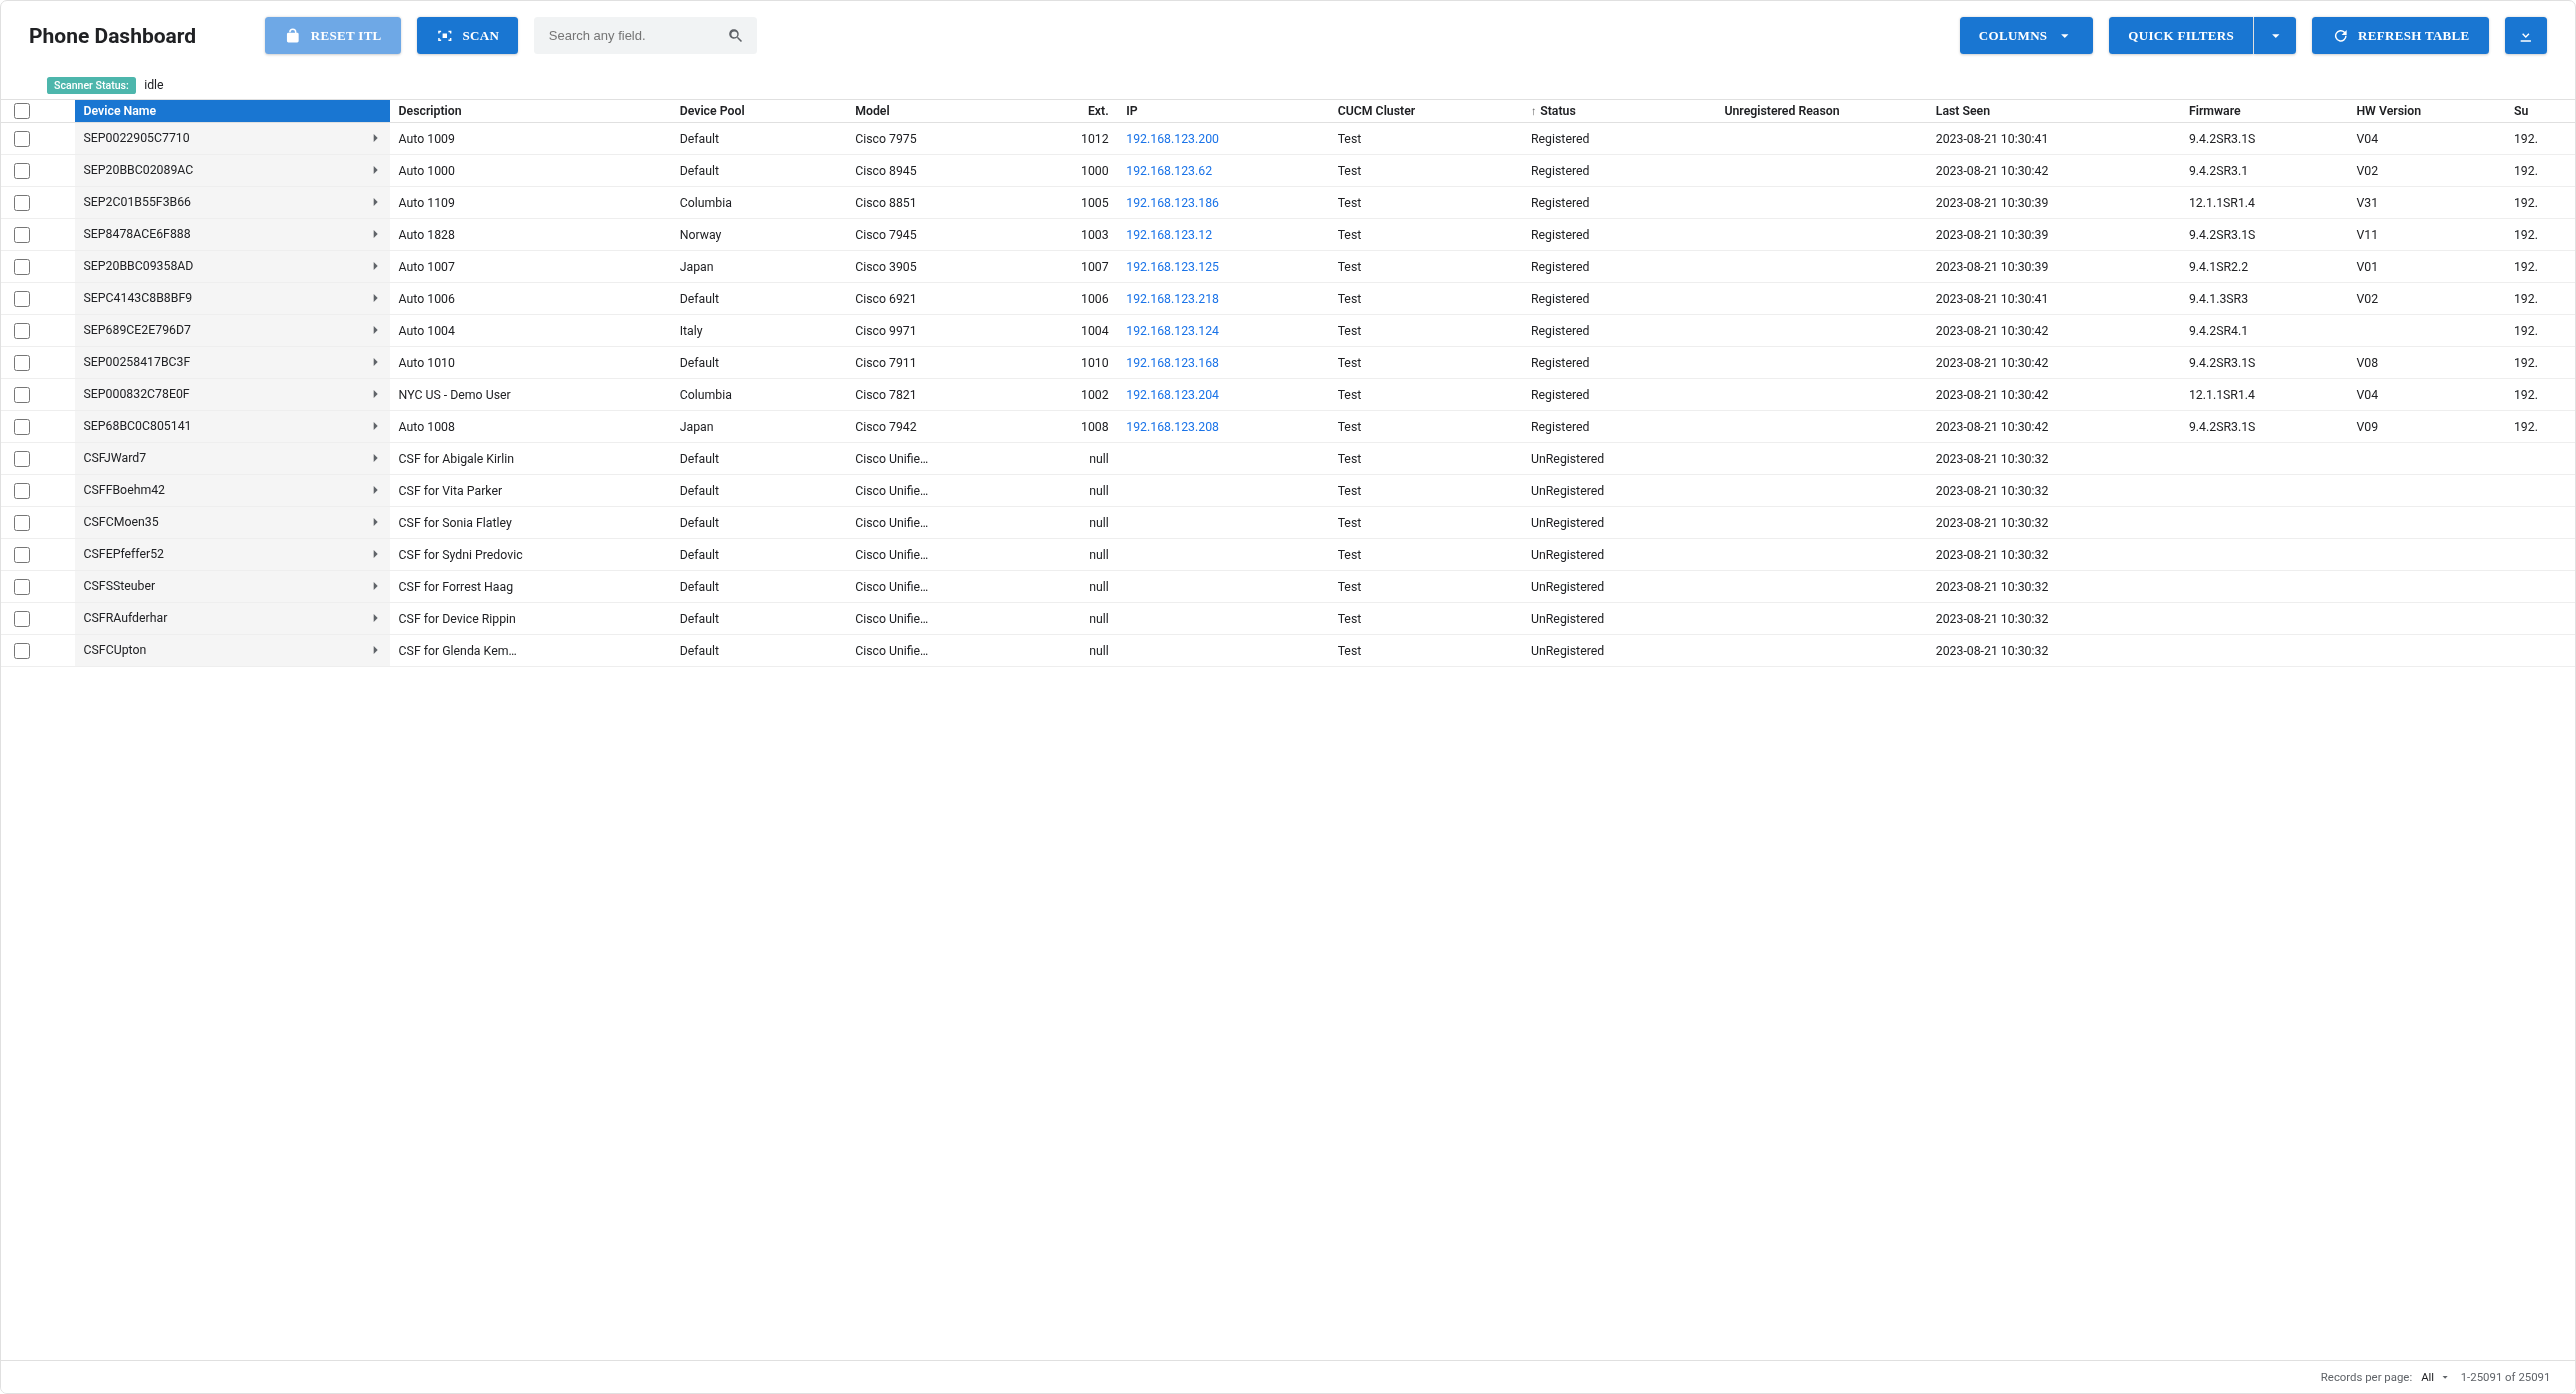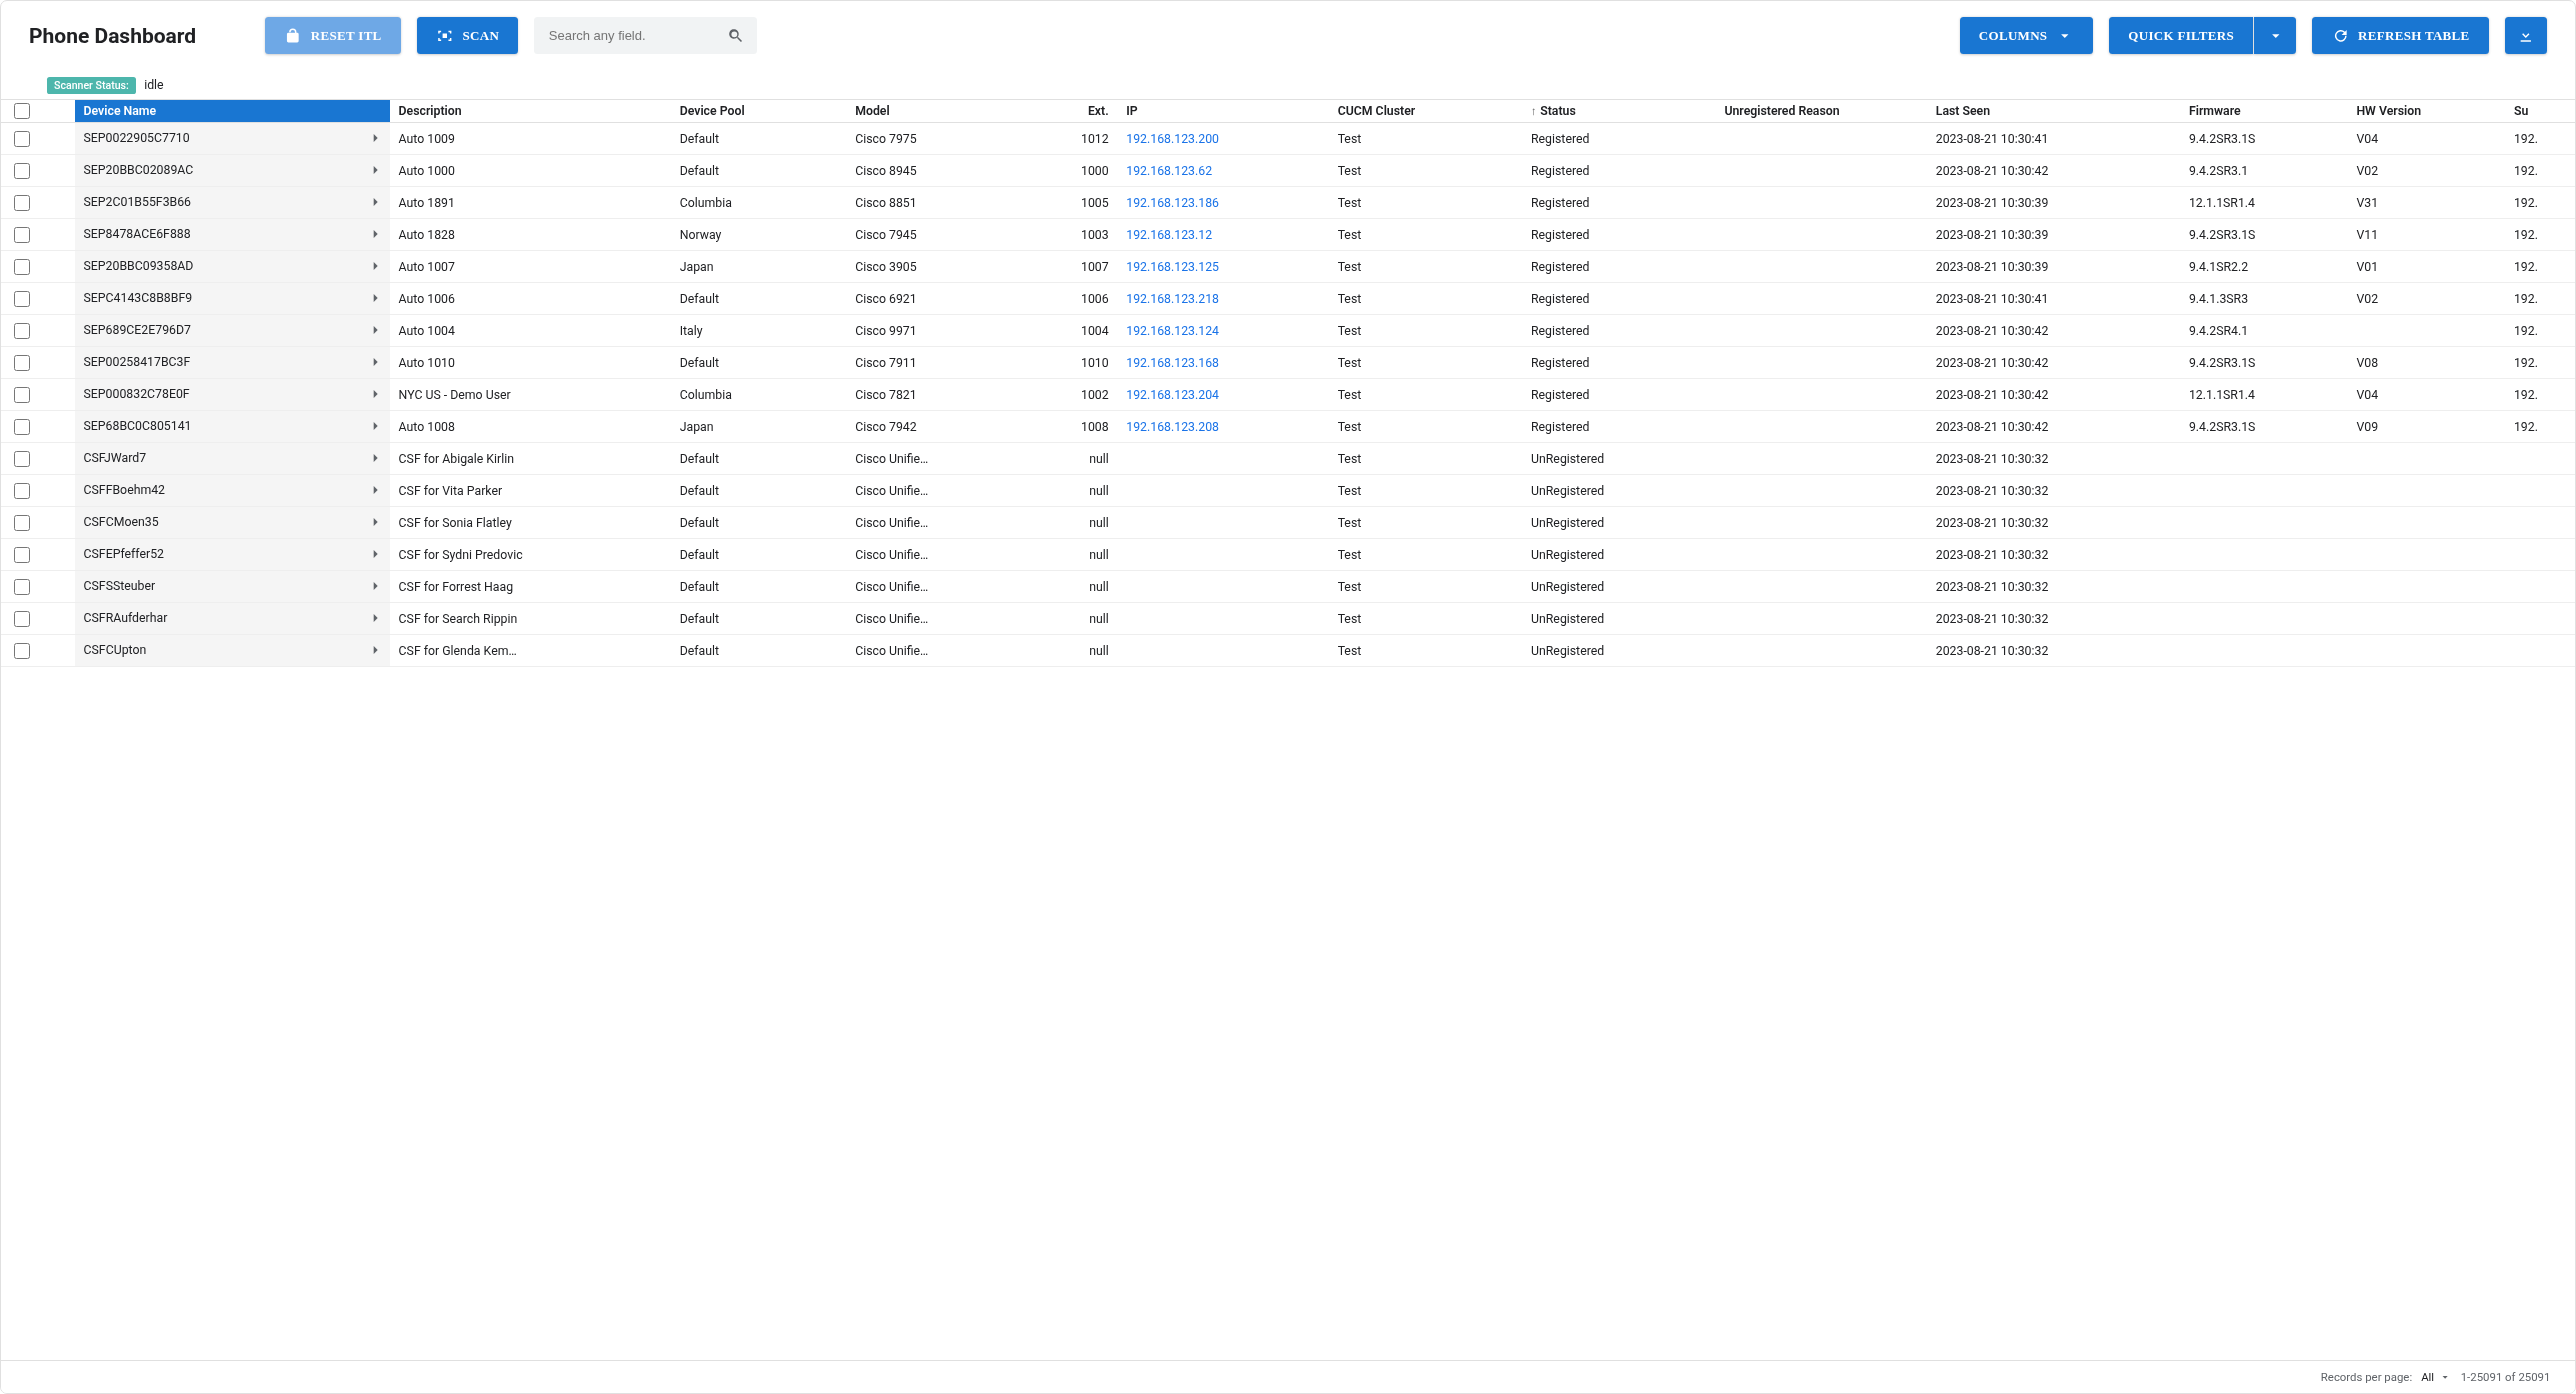--- a/index.html
+++ b/index.html
@@ -333,21 +333,21 @@
           <tr>
             <td><input type="checkbox" style=""></td>
             <td class="device-name-cell">
               <span>SEP2C01B55F3B66</span>
               <span class="chev">
                 <svg viewBox="0 0 24 24">
                   <path d="M10 6l6 6-6 6V6z"></path>
                 </svg>
               </span>
             </td>
-            <td>Auto 1891</td>
+            <td>Auto 1109</td>
             <td>Columbia</td>
             <td>Cisco 8851</td>
             <td style="text-align:right">1005</td>
             <td><span class="ip-link">192.168.123.186</span></td>
             <td>Test</td>
             <td>Registered</td>
             <td></td>
             <td>2023-08-21 10:30:39</td>
             <td>12.1.1SR1.4</td>
             <td>V31</td>
@@ -632,21 +632,21 @@
           <tr>
             <td><input type="checkbox" style=""></td>
             <td class="device-name-cell">
               <span>CSFRAufderhar</span>
               <span class="chev">
                 <svg viewBox="0 0 24 24">
                   <path d="M10 6l6 6-6 6V6z"></path>
                 </svg>
               </span>
             </td>
-            <td>CSF for Search Rippin</td>
+            <td>CSF for Device Rippin</td>
             <td>Default</td>
             <td>Cisco Unifie…</td>
             <td style="text-align:right">null</td>
             <td></td>
             <td>Test</td>
             <td>UnRegistered</td>
             <td></td>
             <td>2023-08-21 10:30:32</td>
             <td></td>
             <td></td>

